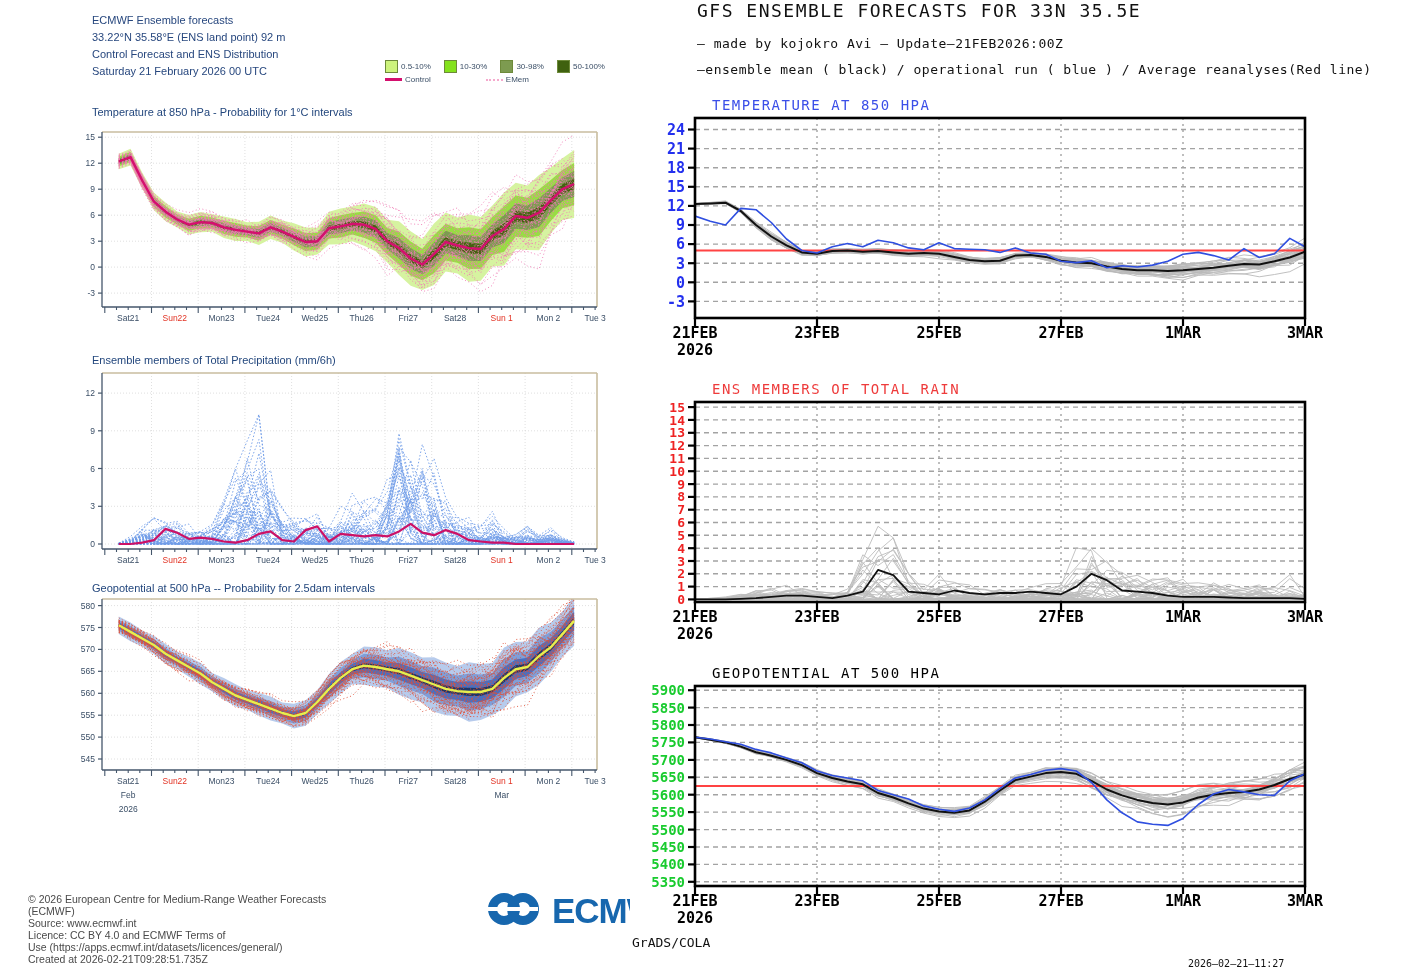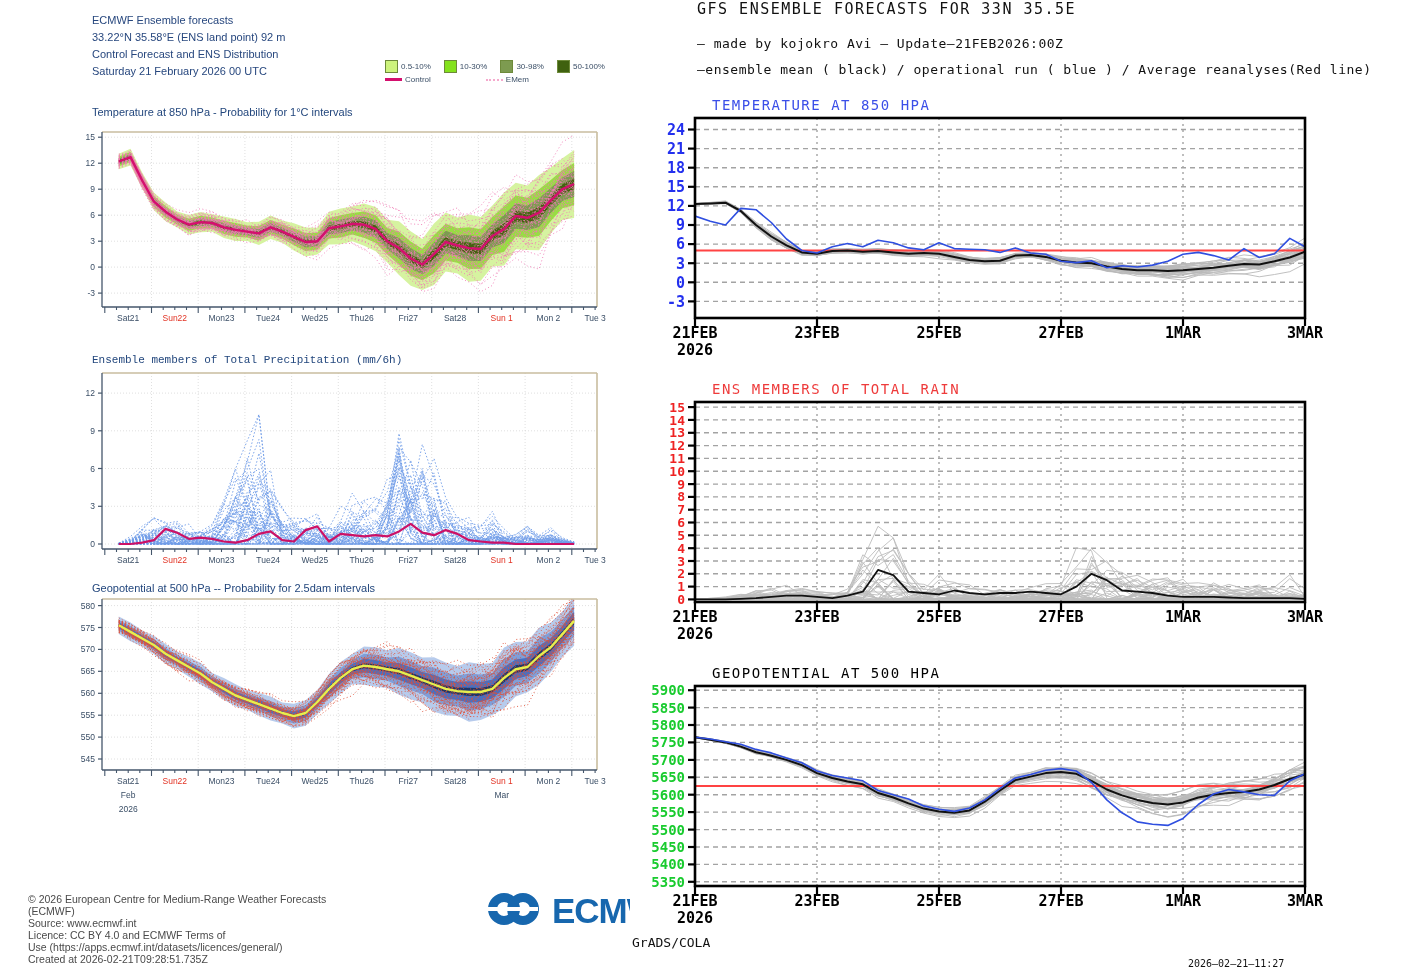--- a/index.html
+++ b/index.html
@@ -10,21 +10,21 @@
   .ec-header{left:92px;top:12px;font-size:11px;line-height:17px;color:#27477e;}
   .legend{left:385px;top:60px;width:235px;font-size:8px;color:#3a4e66;}
   .legend-row{display:flex;align-items:flex-start;gap:13px;height:15px;}
   .legend-item{display:flex;align-items:center;gap:3px;}
   .swatch{width:11px;height:11px;border:1px solid #6d8a3a;display:inline-block;}
   .ctl-sample{width:17px;height:3px;display:inline-block;}
   .emem-sample{width:17px;height:0;display:inline-block;}
   .l-title{position:absolute;font-size:11px;color:#23477d;}
   
   .mono{font-family:"DejaVu Sans Mono",monospace;}
-  .gfs-title{left:697px;top:0px;font-size:15px;letter-spacing:1.5px;color:#111;}
+  .gfs-title{left:697px;top:0px;font-size:18px;letter-spacing:1.5px;color:#111;}
   .gfs-sub1{left:697px;top:36px;font-size:13px;letter-spacing:0.5px;color:#111;}
   .gfs-sub2{left:697px;top:62px;font-size:13px;letter-spacing:0.5px;color:#111;}
   .r-title{position:absolute;font-size:14px;letter-spacing:1.5px;}
   .footer{left:28px;top:873px;font-size:10.5px;line-height:12px;color:#4a4a4a;width:345px;margin-top:20px;}
   .logo{left:488px;top:888px;width:142px;height:46px;overflow:hidden;display:flex;align-items:center;gap:6px;}
   .logo-text{font-size:35px;font-weight:bold;color:#1767ae;letter-spacing:-1px;}
   .credit{left:632px;top:935px;font-size:13px;color:#111;}
   .stamp{left:1188px;top:934px;font-size:10px;color:#111;margin-top:24px;}
   svg text{user-select:none;}
 </style>
@@ -219,21 +219,21 @@
         <text x="208.2" y="199" text-anchor="middle" font-size="8.5" fill="#3a4e66" font-family="&quot;Liberation Sans&quot;,sans-serif">Tue24</text>
         <text x="254.9" y="199" text-anchor="middle" font-size="8.5" fill="#3a4e66" font-family="&quot;Liberation Sans&quot;,sans-serif">Wed25</text>
         <text x="301.6" y="199" text-anchor="middle" font-size="8.5" fill="#3a4e66" font-family="&quot;Liberation Sans&quot;,sans-serif">Thu26</text>
         <text x="348.3" y="199" text-anchor="middle" font-size="8.5" fill="#3a4e66" font-family="&quot;Liberation Sans&quot;,sans-serif">Fri27</text>
         <text x="395.0" y="199" text-anchor="middle" font-size="8.5" fill="#3a4e66" font-family="&quot;Liberation Sans&quot;,sans-serif">Sat28</text>
         <text x="441.7" y="199" text-anchor="middle" font-size="8.5" fill="#e23324" font-family="&quot;Liberation Sans&quot;,sans-serif">Sun 1</text>
         <text x="488.4" y="199" text-anchor="middle" font-size="8.5" fill="#3a4e66" font-family="&quot;Liberation Sans&quot;,sans-serif">Mon 2</text>
         <text x="535.1" y="199" text-anchor="middle" font-size="8.5" fill="#3a4e66" font-family="&quot;Liberation Sans&quot;,sans-serif">Tue 3</text>
       </svg></div>
 
-  <div class="l-title" style="left:92px;top:354px;font-family:Liberation Mono, monospace;">Ensemble members of Total Precipitation (mm/6h)</div>
+  <div class="l-title" style="left:92px;top:354px;">Ensemble members of Total Precipitation (mm/6h)</div>
   <div class="abs" style="left:60px;top:368px;"><svg width="550" height="204" viewBox="0 0 550 204">
         <defs>
           <clipPath id="clip-l2">
             <rect x="42" y="5" width="495" height="176"></rect>
           </clipPath>
         </defs>
         <line x1="42" y1="25.1" x2="537" y2="25.1" stroke="#d8d8d8" stroke-width="0.8" stroke-dasharray="1,2"></line>
         <line x1="42" y1="62.8" x2="537" y2="62.8" stroke="#d8d8d8" stroke-width="0.8" stroke-dasharray="1,2"></line>
         <line x1="42" y1="100.5" x2="537" y2="100.5" stroke="#d8d8d8" stroke-width="0.8" stroke-dasharray="1,2"></line>
         <line x1="42" y1="138.3" x2="537" y2="138.3" stroke="#d8d8d8" stroke-width="0.8" stroke-dasharray="1,2"></line>

